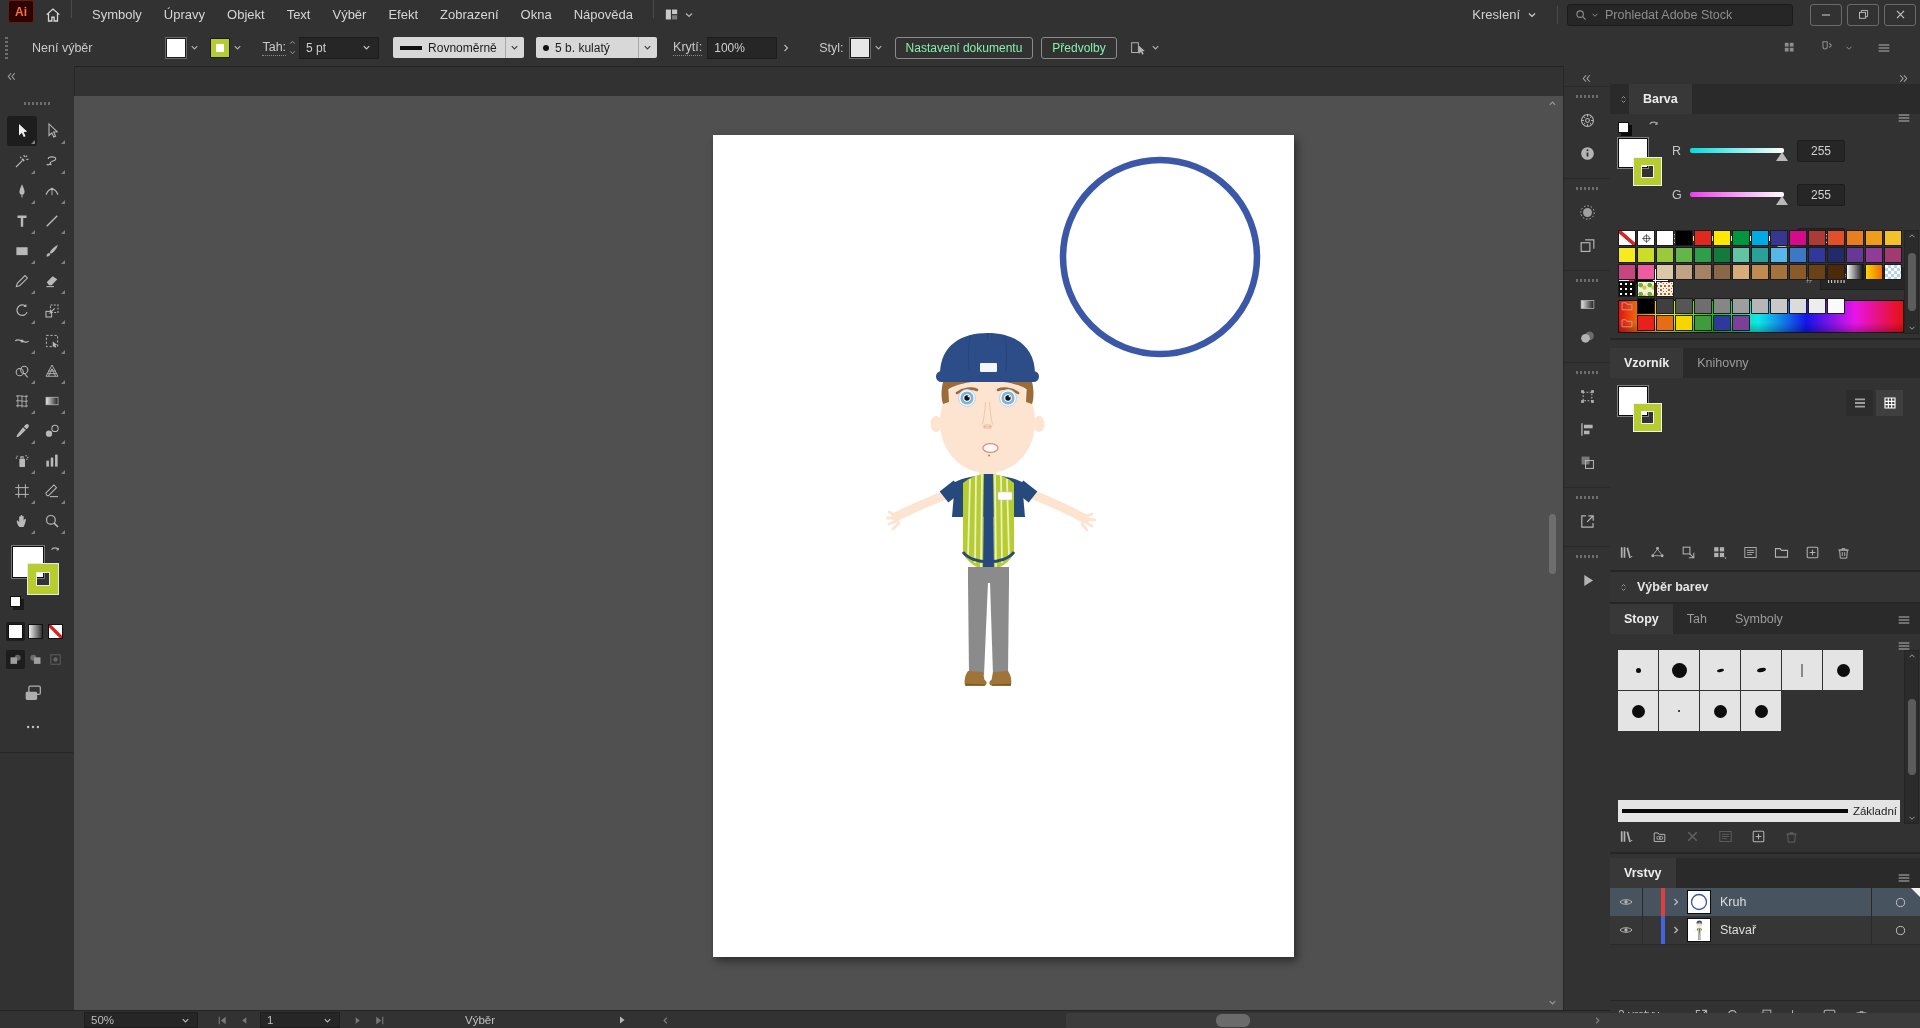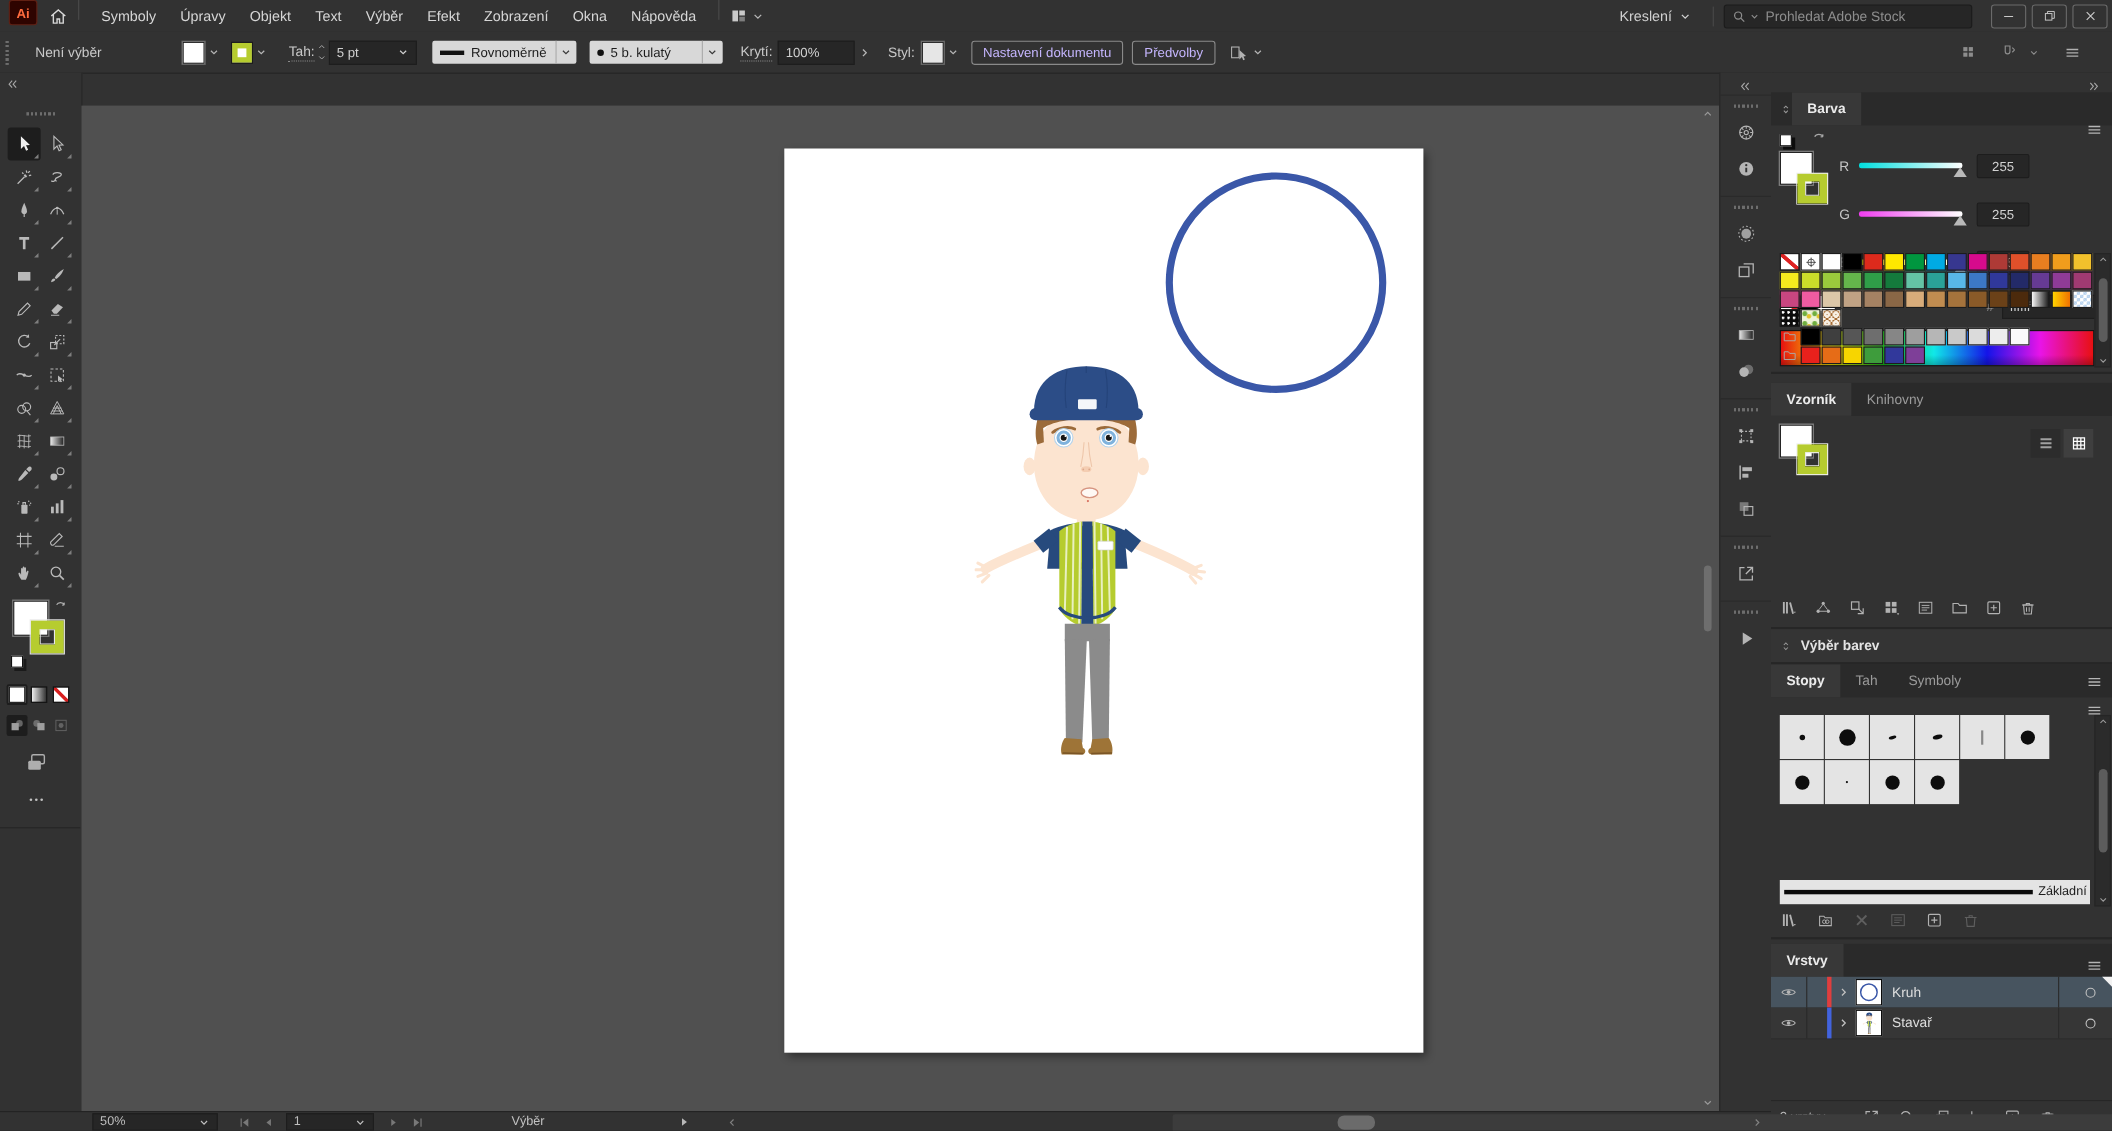--- a/index.html
+++ b/index.html
@@ -34,21 +34,21 @@
   .swatch-box{width:18px;height:18px;background:#fff;border:1px solid #1a1a1a;box-shadow:0 0 0 1px #6b6b6b}
   .stroke-ring{width:18px;height:18px;box-sizing:border-box;background:#fff;border:5px solid var(--accent,#b6cc2f);
                outline:1px solid #1a1a1a}
   .chev-btn{color:#b5b5b5;margin:0 3px}
   .dark-field{background:#262626;border:1px solid #1d1d1d;height:20px;display:flex;align-items:center;
               color:#cfcfcf;padding:0 6px;font-size:12px}
   .light-dd{background:#d8d8d8;color:#1d1d1d;height:21px;border-radius:2px;display:flex;align-items:center;
             padding:0 4px 0 7px;font-size:12px;gap:6px}
   .light-dd .dd-chev{border-left:1px solid #a9a9a9;height:100%;display:flex;align-items:center;padding-left:3px;color:#3a3a3a}
   .cb-btn{border:1px solid #8a8a8a;border-radius:3px;height:22px;display:flex;align-items:center;
-          padding:0 10px;color:#c4b5fd;font-size:12px;background:#323232;margin-left:8px}
+          padding:0 10px;color:#86efac;font-size:12px;background:#323232;margin-left:8px}
   .stepper{display:flex;flex-direction:column;gap:1px;color:#a5a5a5;margin:0 2px}
   
   #tabbar{position:absolute;left:74px;top:66px;width:1489px;height:30px;background:#242424}
   .doc-tab{position:absolute;left:26px;top:0;height:30px;background:#333333;display:flex;align-items:center;
            gap:14px;padding:0 12px 0 14px;font-size:12.5px;color:#dcdcdc;font-weight:bold;border-right:1px solid #1c1c1c}
   
   #toolbar{position:absolute;left:0;top:66px;width:74px;height:944px;background:#323232;border-right:1px solid #262626}
   .dots-h{height:3px;background:repeating-linear-gradient(90deg,#6d6d6d 0 2px,transparent 2px 4px)}
   #tools{position:absolute;left:7px;top:50px;display:grid;grid-template-columns:30px 30px;grid-auto-rows:30px}
   .tool{display:flex;align-items:center;justify-content:center;color:#b9b9b9;border-radius:3px;position:relative}
@@ -297,21 +297,21 @@
     </span>
     <span class="cb-label dotted-u" style="margin-left:16px">Krytí:</span>
     <span class="dark-field" style="width:56px;margin-left:5px">
       <span>100%</span>
     </span>
     <span class="ic chev-btn">
         <svg viewBox="0 0 24 24" width="12" height="12">
           <path d="M9 6 L15 12 L9 18" fill="none" stroke="currentColor" stroke-width="2.4"></path>
         </svg>
       </span>
-    <span class="cb-label" style="margin-left:12px">Styl:</span>
+    <span class="cb-label" style="margin-left:24px">Styl:</span>
     <span class="swatch-box" style="margin-left:6px;background:#e6e6e6"></span>
     <span class="ic chev-btn">
         <svg viewBox="0 0 24 24" width="11" height="11">
           <path d="M6 9 L12 15 L18 9" fill="none" stroke="currentColor" stroke-width="2.4"></path>
         </svg>
       </span>
     <button class="cb-btn">Nastavení dokumentu</button>
     <button class="cb-btn">Předvolby</button>
     <span class="ic" style="margin-left:12px;color:#b2b2b2">
         <svg viewBox="0 0 24 24" width="18" height="18">

